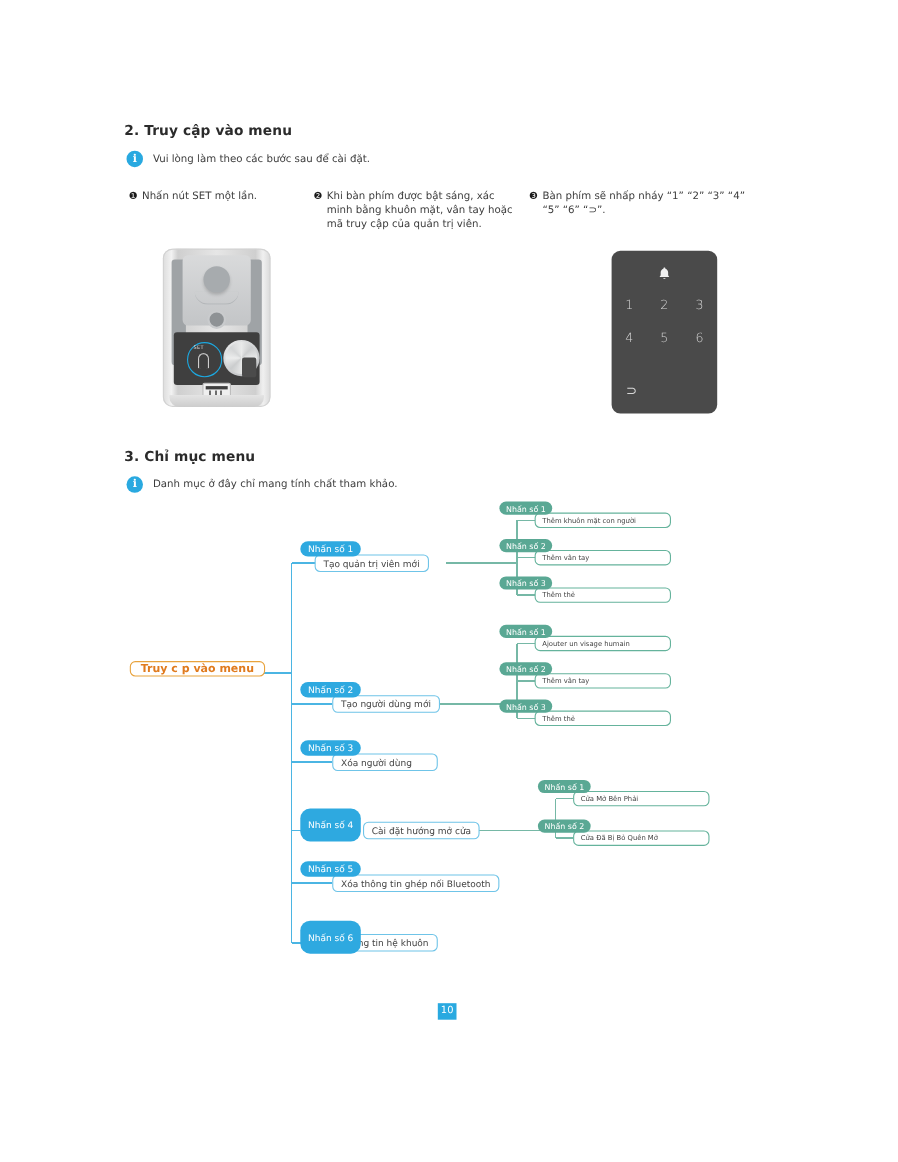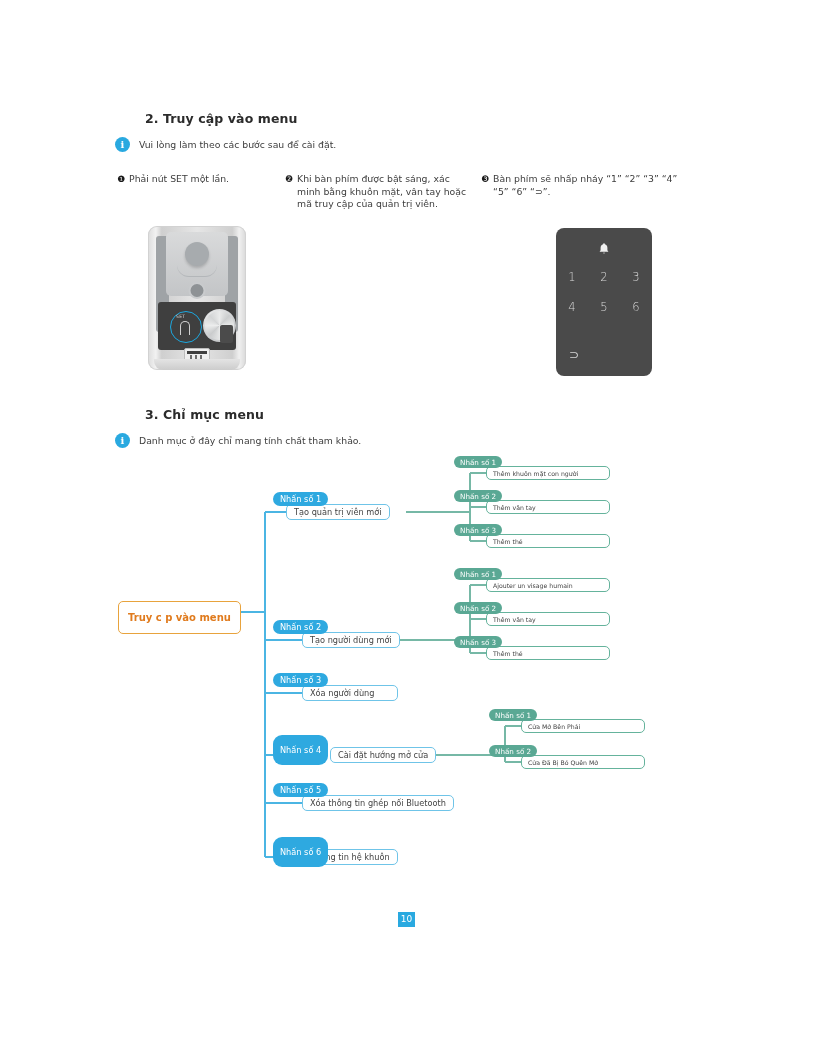--- a/index.html
+++ b/index.html
@@ -6,21 +6,21 @@
   body{
     width:816px;height:1056px;position:relative;overflow:hidden;
     font-family:"DejaVu Sans","Liberation Sans",sans-serif;
     color:#3a3a3a;
   }
   .page{position:absolute;inset:0;}
 
   
   .h-sec{
     position:absolute;font-size:12.5px;font-weight:bold;color:#2b2b2b;
-    letter-spacing:.1px;white-space:nowrap;margin-left:32px;
+    letter-spacing:.1px;white-space:nowrap;
   }
   #sec2-title{left:113px;top:111px;}
   #sec3-title{left:113px;top:407px;}
 
   
   .note{position:absolute;display:flex;align-items:flex-start;gap:9px;}
   #note1{left:115px;top:137px;}
   #note2{left:115px;top:433px;}
   .info-ic{
     width:15px;height:15px;border-radius:50%;background:#29a9e0;
@@ -103,21 +103,21 @@
 
   <div class="h-sec" id="sec2-title">2. Truy cập vào menu</div>
 
   <div class="note" id="note1">
     <div class="info-ic">i</div>
     <div class="note-tx">Vui lòng làm theo các bước sau để cài đặt.</div>
   </div>
 
   <div class="step" id="step1">
     <span class="num">❶</span>
-    <span class="tx">Phải nút SET một lần.</span>
+    <span class="tx">Nhấn nút SET một lần.</span>
   </div>
   <div class="step" id="step2">
     <span class="num">❷</span>
     <span class="tx">Khi bàn phím được bật sáng, xác minh bằng khuôn mặt, vân tay hoặc mã truy cập của quản trị viên.</span>
   </div>
   <div class="step" id="step3">
     <span class="num">❸</span>
     <span class="tx">Bàn phím sẽ nhấp nháy “1” “2” “3” “4” “5” “6” “⊃”.</span>
   </div>
 
@@ -183,21 +183,21 @@
         <line x1="155" y1="238" x2="192" y2="238" stroke="#4bb5e3" stroke-width="1.6" shape-rendering="crispEdges"></line>
         <line x1="155" y1="300" x2="192" y2="300" stroke="#4bb5e3" stroke-width="1.6" shape-rendering="crispEdges"></line>
         <line x1="298.3125" y1="300" x2="395" y2="300" stroke="#76b8a6" stroke-width="1.4" shape-rendering="crispEdges"></line>
         <line x1="395" y1="271" x2="395" y2="307" stroke="#76b8a6" stroke-width="1.4" shape-rendering="crispEdges"></line>
         <line x1="395" y1="271" x2="411" y2="271" stroke="#76b8a6" stroke-width="1.4" shape-rendering="crispEdges"></line>
         <line x1="395" y1="307" x2="411" y2="307" stroke="#76b8a6" stroke-width="1.4" shape-rendering="crispEdges"></line>
         <line x1="155" y1="348" x2="192" y2="348" stroke="#4bb5e3" stroke-width="1.6" shape-rendering="crispEdges"></line>
         <line x1="155" y1="402" x2="192" y2="402" stroke="#4bb5e3" stroke-width="1.6" shape-rendering="crispEdges"></line>
       </svg>
     <div id="mm-nodes">
-        <div class="node root" style="left: 8px; top: 146px; min-width: 112px; height: 33px;">Truy c p vào menu</div>
+        <div class="node root" style="left: 8px; top: 146px; min-width: 112px; height: 14px;">Truy c p vào menu</div>
         <div class="node blue" style="left: 176px; top: 49px; min-width: 96px; height: 16px;">Tạo quản trị viên mới</div>
         <div class="pill blue" style="left: 163px; top: 37px; height: 14px;">Nhấn số 1</div>
         <div class="node green" style="left: 376px; top: 11px; min-width: 124px; height: 14px;">Thêm khuôn mặt con người</div>
         <div class="pill green" style="left: 344px; top: 1px; height: 12px;">Nhấn số 1</div>
         <div class="node green" style="left: 376px; top: 45px; min-width: 124px; height: 14px;">Thêm vân tay</div>
         <div class="pill green" style="left: 344px; top: 35px; height: 12px;">Nhấn số 2</div>
         <div class="node green" style="left: 376px; top: 79px; min-width: 124px; height: 14px;">Thêm thẻ</div>
         <div class="pill green" style="left: 344px; top: 69px; height: 12px;">Nhấn số 3</div>
         <div class="node blue" style="left: 192px; top: 177px; min-width: 96px; height: 16px;">Tạo người dùng mới</div>
         <div class="pill blue" style="left: 163px; top: 165px; height: 14px;">Nhấn số 2</div>

